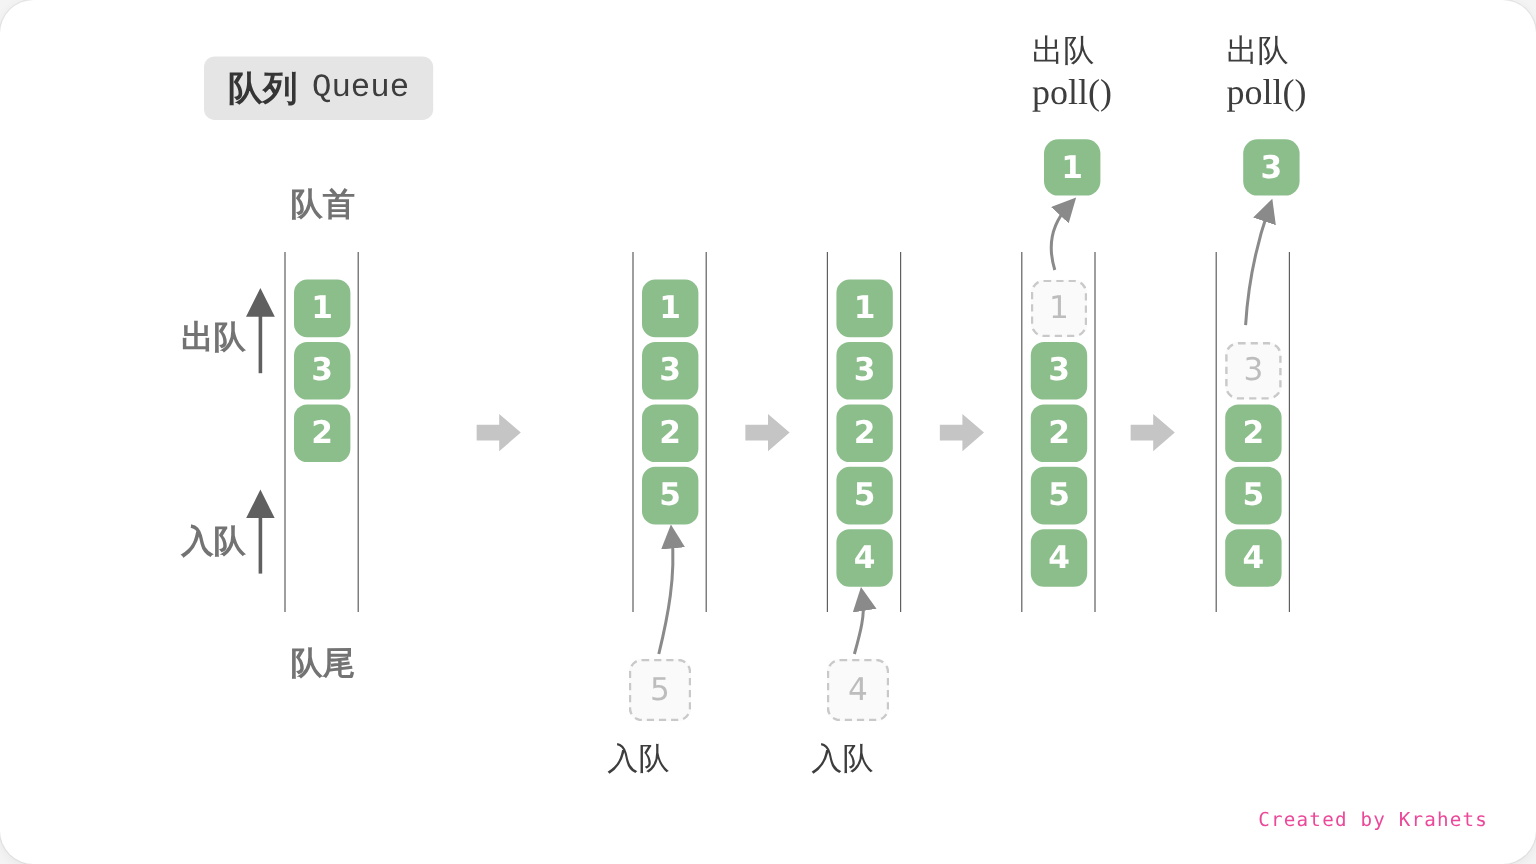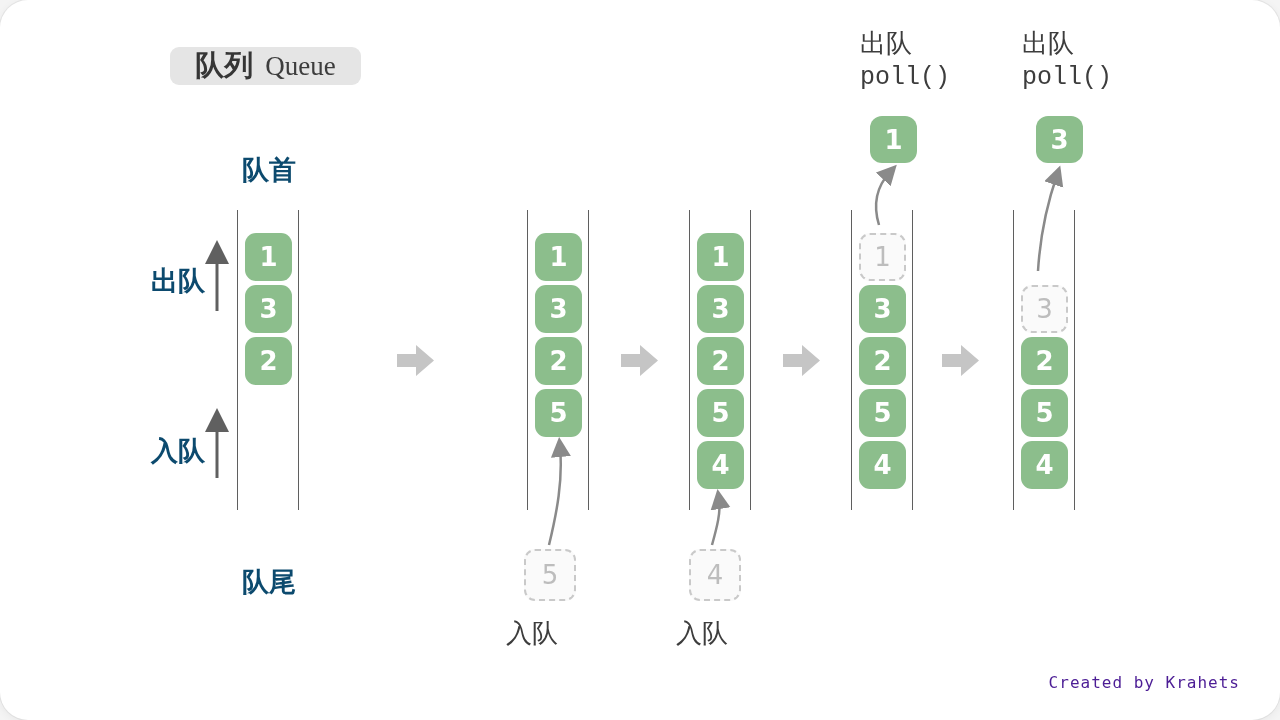--- a/index.html
+++ b/index.html
@@ -2,26 +2,26 @@
 <html><head>
 <meta charset="utf-8">
 <style>
   html,body{margin:0;padding:0;background:#f4f4f4;}
   .canvas{
     position:relative;width:1280px;height:720px;background:#ffffff;
     border-radius:28px;box-shadow:0 0 0 1px rgba(0,0,0,0.05), 0 2px 10px rgba(0,0,0,0.06);
     overflow:hidden;font-family:"DejaVu Sans","Liberation Sans",sans-serif;color:#3d3d3d;
   }
   .badge{
-    position:absolute;left:170px;top:47px;width:191px;height:38px;
+    position:absolute;left:170px;top:47px;width:191px;height:53px;
     background:#e5e5e5;border-radius:9px;display:flex;align-items:center;justify-content:center;gap:12px;
   }
   .badge .zh{font-size:29px;font-weight:bold;color:#353535;}
-  .badge .en{font-size:27px;font-family:Liberation Serif, serif;color:#3d3d3d;}
-  .side-label{position:absolute;font-size:27px;font-weight:bold;color:#0c4a6e;white-space:nowrap;}
+  .badge .en{font-size:27px;font-family:Liberation Mono, monospace;color:#3d3d3d;}
+  .side-label{position:absolute;font-size:27px;font-weight:bold;color:#737373;white-space:nowrap;}
   .col{
     position:absolute;top:210px;width:62px;height:300px;
     border-left:1.5px solid #5f5f5f;border-right:1.5px solid #5f5f5f;box-sizing:border-box;
   }
   .box{
     position:absolute;left:7px;width:47px;height:48px;border-radius:11px;
     display:flex;align-items:center;justify-content:center;
     font-size:26px;font-weight:bold;box-sizing:border-box;
   }
   .box.solid{background:#8cbe8c;color:#ffffff;}
@@ -30,41 +30,41 @@
     position:absolute;width:52px;height:52px;border-radius:11px;background:#fafafa;
     border:2.5px dashed #c9c9c9;color:#bdbdbd;display:flex;align-items:center;justify-content:center;
     font-size:26px;box-sizing:border-box;
   }
   .popped{
     position:absolute;width:47px;height:47px;border-radius:12px;background:#8cbe8c;color:#fff;
     display:flex;align-items:center;justify-content:center;font-size:26px;font-weight:bold;
   }
   .op-group{position:absolute;white-space:nowrap;}
   .op-zh{font-size:26px;color:#3d3d3d;line-height:34px;}
-  .op-code{font-size:25px;font-family:Liberation Mono, monospace;color:#3d3d3d;line-height:36px;text-align:right;}
+  .op-code{font-size:30px;font-family:Liberation Serif, serif;color:#3d3d3d;line-height:36px;text-align:right;}
   .op-code .arg{color:#4c9b4c;font-weight:bold;}
   .block-arrow{position:absolute;top:344px;}
   .overlay{position:absolute;left:0;top:0;width:1280px;height:720px;pointer-events:none;}
   .watermark{
     position:absolute;right:40px;top:673px;font-size:16px;letter-spacing:1px;
-    font-family:"DejaVu Sans Mono","Liberation Mono",monospace;color:#4c1d95;
+    font-family:"DejaVu Sans Mono","Liberation Mono",monospace;color:#ec4899;
   }
 </style>
 </head>
 <body>
 
 <div class="canvas">
 
   <div class="badge">
     <span class="zh">队列</span>
     <span class="en">Queue</span>
   </div>
 
   <div class="side-label" style="left:242px;top:152px;">队首</div>
-  <div class="side-label" style="left:242px;top:564px;">队尾</div>
+  <div class="side-label" style="left:242px;top:535px;">队尾</div>
   <div class="side-label" style="left:151px;top:263px;">出队</div>
   <div class="side-label" style="left:151px;top:433px;">入队</div>
 
   <svg class="overlay">
     <defs>
       <marker id="ah-dark" markerWidth="9" markerHeight="9" refX="4" refY="4" orient="auto">
         <path d="M0,0 L8,4 L0,8 z" fill="#606060"></path>
       </marker>
       <marker id="ah-gray" markerWidth="9" markerHeight="9" refX="4" refY="4" orient="auto">
         <path d="M0,0 L8,4 L0,8 z" fill="#8a8a8a"></path>

